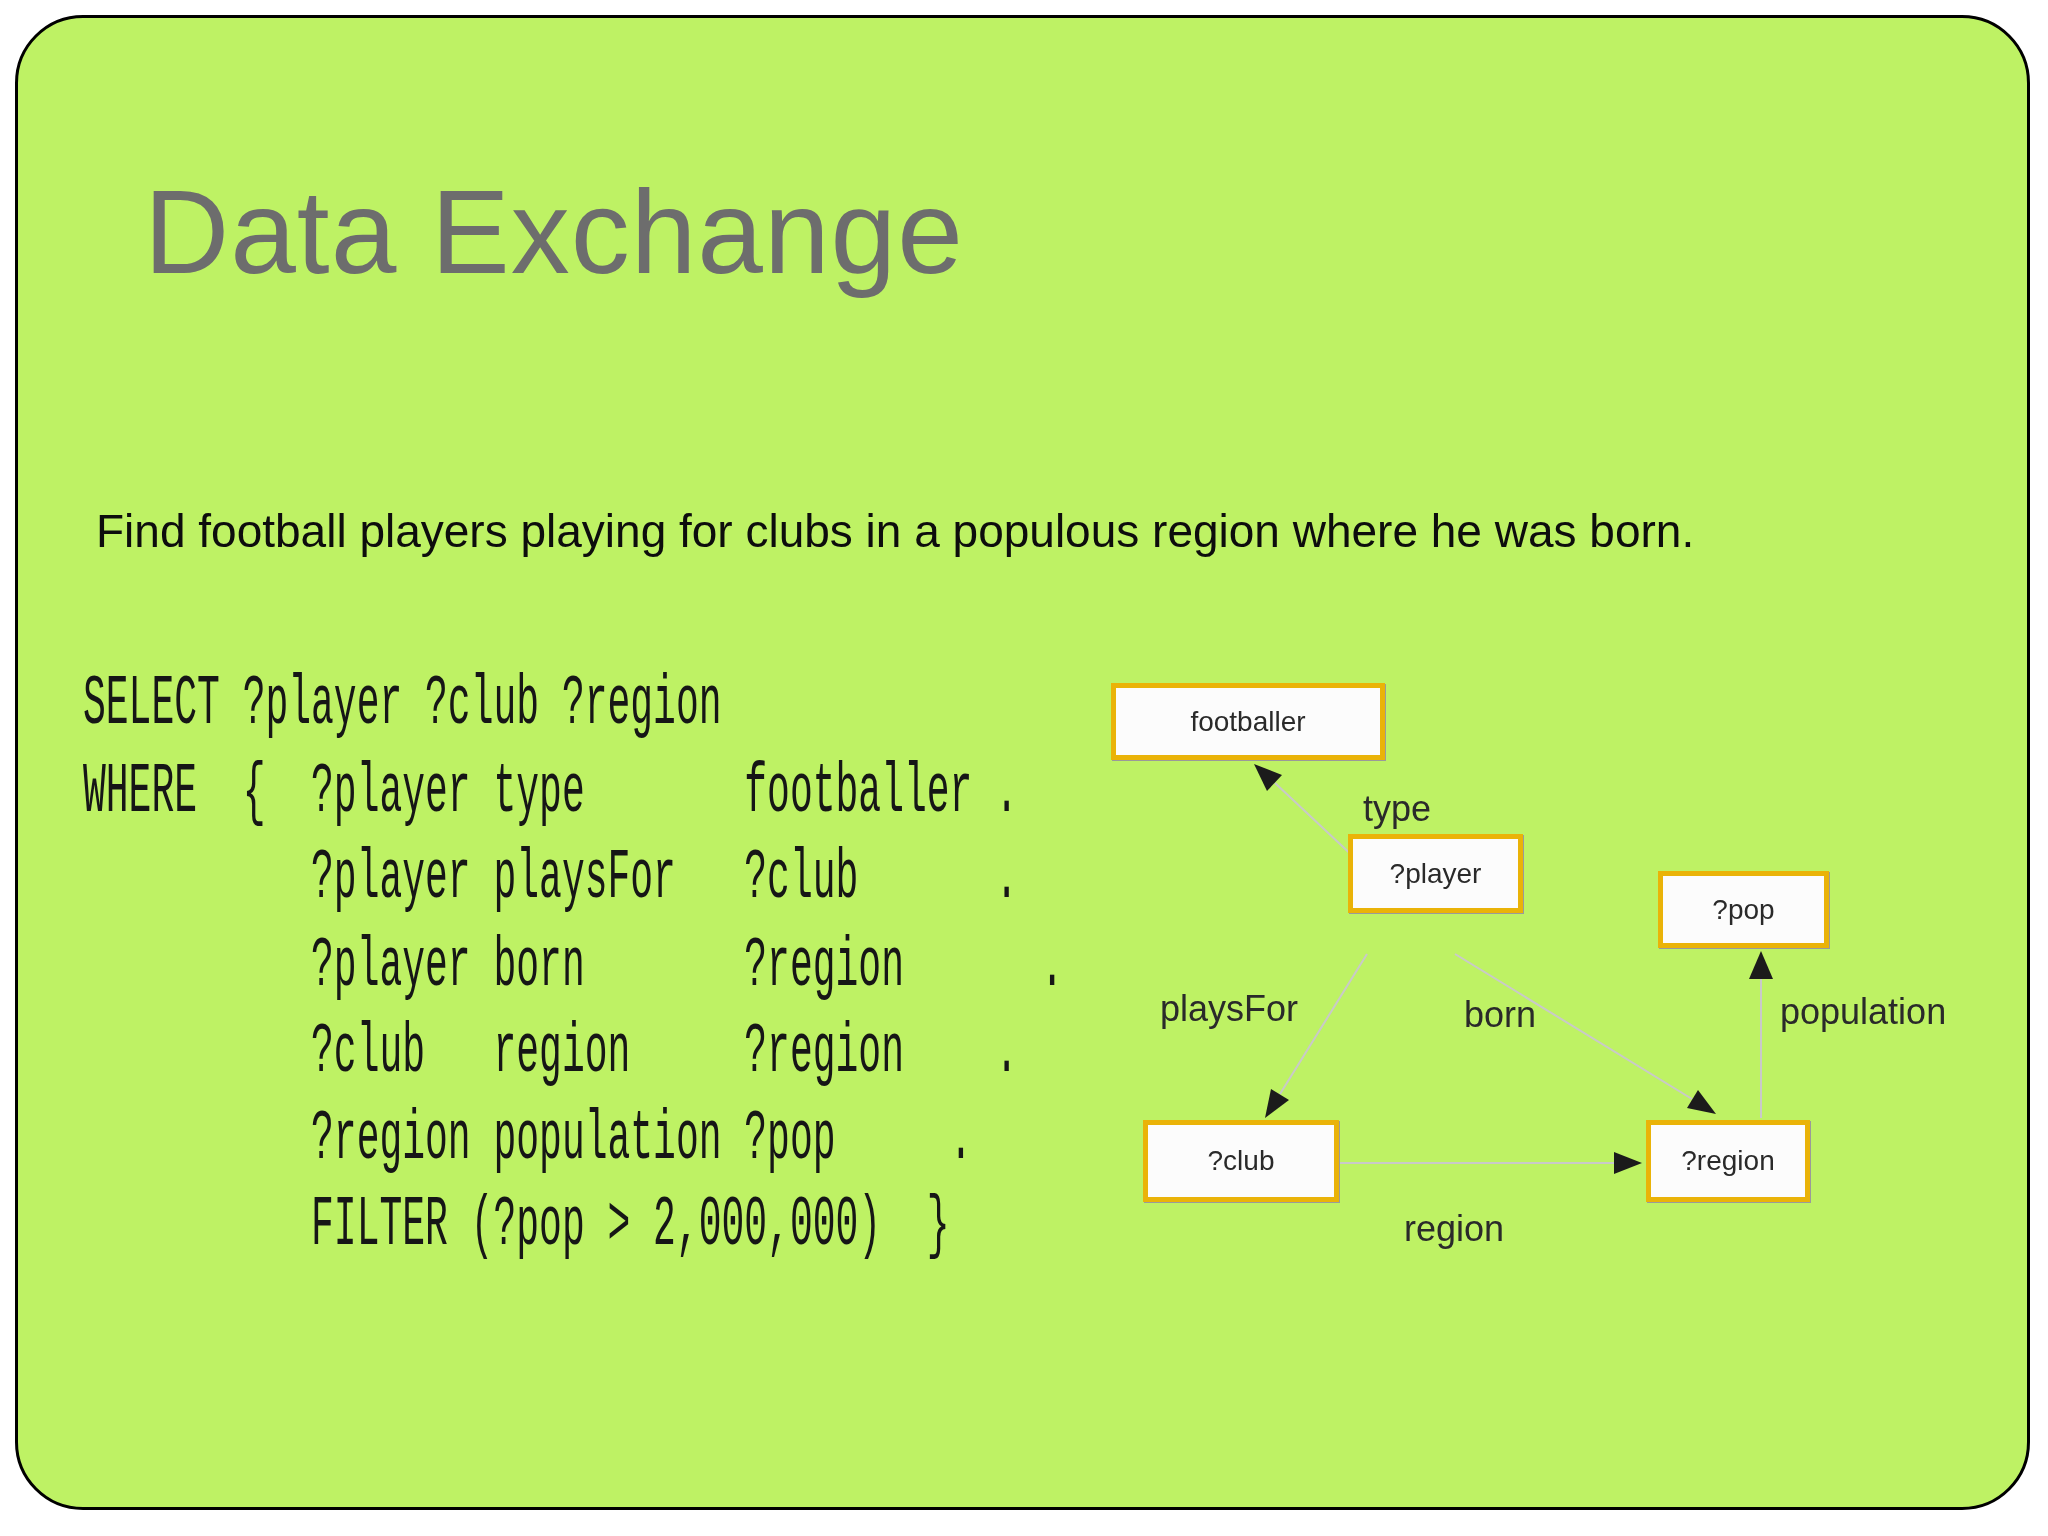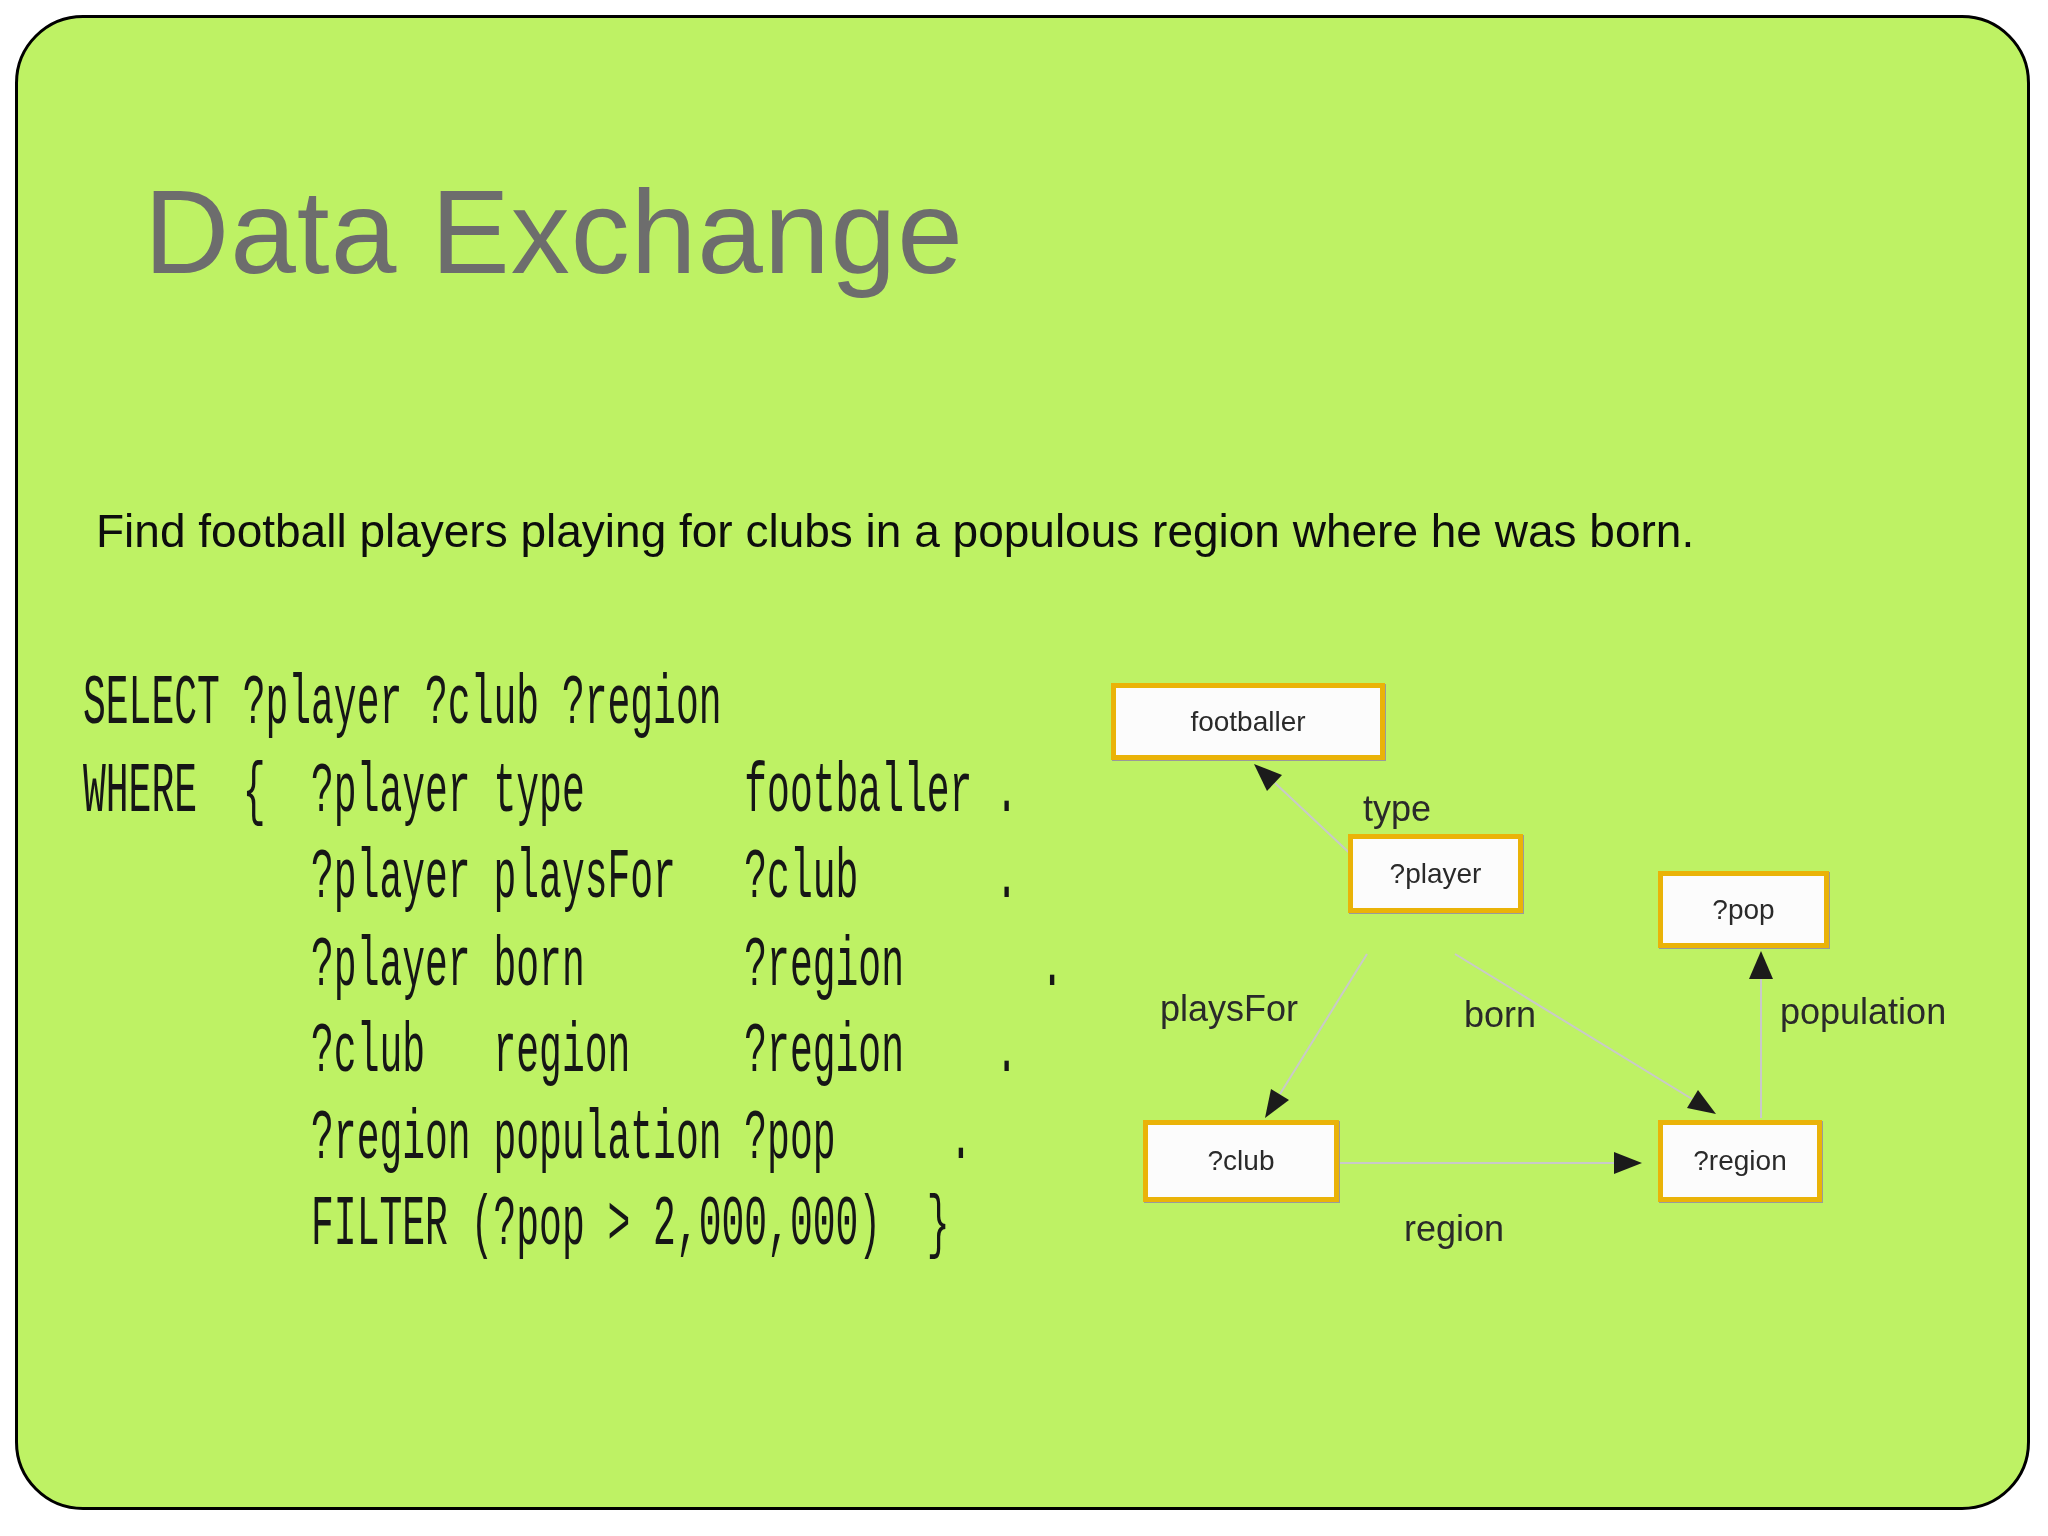--- a/index.html
+++ b/index.html
@@ -71,21 +71,21 @@
     align-items: center;
     justify-content: center;
     font-size: 28px;
     color: #2a2a2a;
     box-shadow: 1px 1px 0 #9a9a9a;
   }
   .node-footballer { left: 1093px; top: 665px;  width: 274px; height: 77px; }
   .node-player     { left: 1330px; top: 816px;  width: 175px; height: 79px; }
   .node-pop        { left: 1640px; top: 853px;  width: 171px; height: 77px; text-align: center; }
   .node-club       { left: 1125px; top: 1102px; width: 196px; height: 82px; }
-  .node-region     { left: 1628px; top: 1102px; width: 164px; height: 82px; margin-left: 12px; }
+  .node-region     { left: 1628px; top: 1102px; width: 164px; height: 82px; }
   .edge-label {
     position: absolute;
     font-size: 36px;
     color: #2a2a2a;
     white-space: nowrap;
   }
   .label-type       { left: 1345px; top: 770px;  }
   .label-playsFor   { left: 1142px; top: 970px;  }
   .label-born       { left: 1446px; top: 976px;  }
   .label-population { left: 1762px; top: 973px;  }

